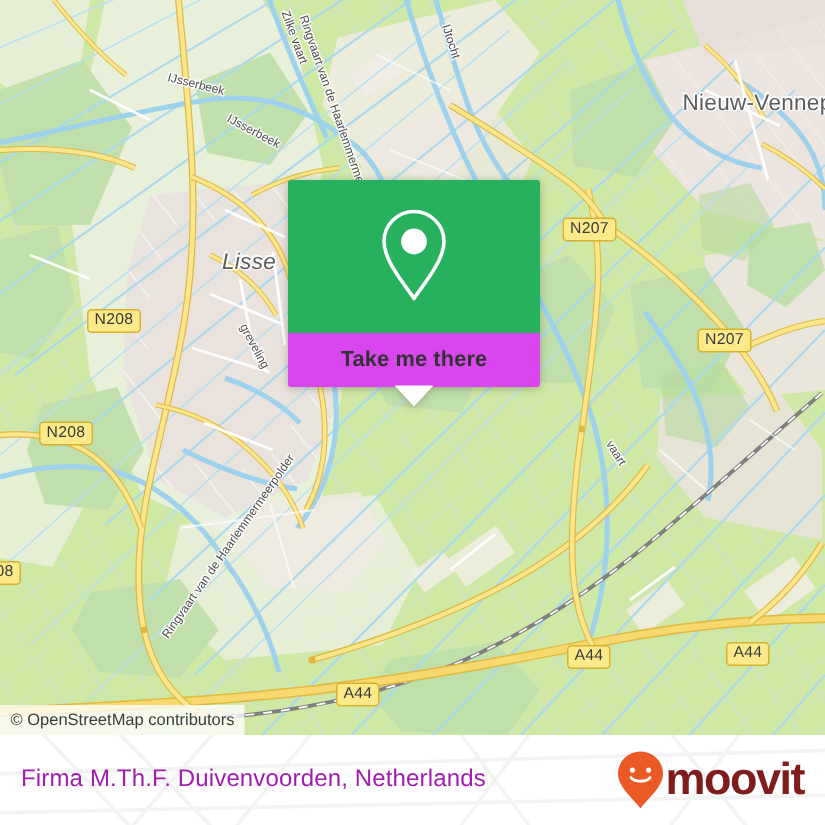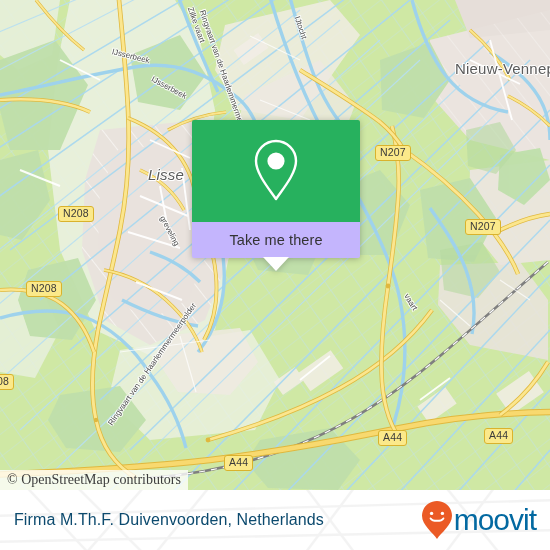--- a/index.html
+++ b/index.html
@@ -84,27 +84,28 @@
   #popup-top {
     background: #27b15e;
     height: 102px;
     border-top-left-radius: 2px;
     border-top-right-radius: 2px;
     display: flex;
     align-items: center;
     justify-content: center;
   }
   #popup-bottom {
-    background: #c4b5fd;
+    background: #d946ef;
     height: 36px;
     display: flex;
     align-items: center;
     justify-content: center;
     border-bottom-left-radius: 2px;
     border-bottom-right-radius: 2px;
+    font-weight: bold;
   }
   #popup-bottom span {
     font-size: 14.5px;
     color: #333333;
     letter-spacing: .1px;
   }
   #popup-tail {
     position: absolute;
     left: 50%;
     bottom: -13px;
@@ -121,56 +122,56 @@
     left: 0;
     bottom: 0;
     height: 20px;
     background: rgba(255,255,255,.78);
     display: flex;
     align-items: center;
     padding: 0 7px;
     z-index: 30;
   }
   #attrib span {
-    font-size: 14px;
+    font-size: 11px;
     color: #3c3c3c;
-    font-family: Liberation Serif, serif;
+    font-family: Liberation Sans, sans-serif;
   }
 
   
   #footer {
     position: absolute;
     left: 0;
     top: 490px;
     width: 550px;
     height: 60px;
     background: #ffffff;
     display: flex;
     align-items: center;
     justify-content: space-between;
     padding: 0 14px 0 14px;
     overflow: hidden;
   }
   #footer-title {
     font-size: 16px;
-    color: #0c4a6e;
+    color: #a21caf;
     letter-spacing: .1px;
     z-index: 2;
     position: relative;
   }
   #brand {
     display: flex;
     align-items: center;
     z-index: 2;
     position: relative;
   }
   #brand-text {
     font-size: 30px;
-    font-weight: normal;
-    color: #0369a1;
+    font-weight: bold;
+    color: #7f1d1d;
     letter-spacing: -1px;
     margin-left: 1px;
     line-height: 30px;
   }
   #footer-bg {
     position: absolute;
     left: 0; top: 0;
     width: 550px; height: 60px;
     z-index: 1;
     opacity: .5;

